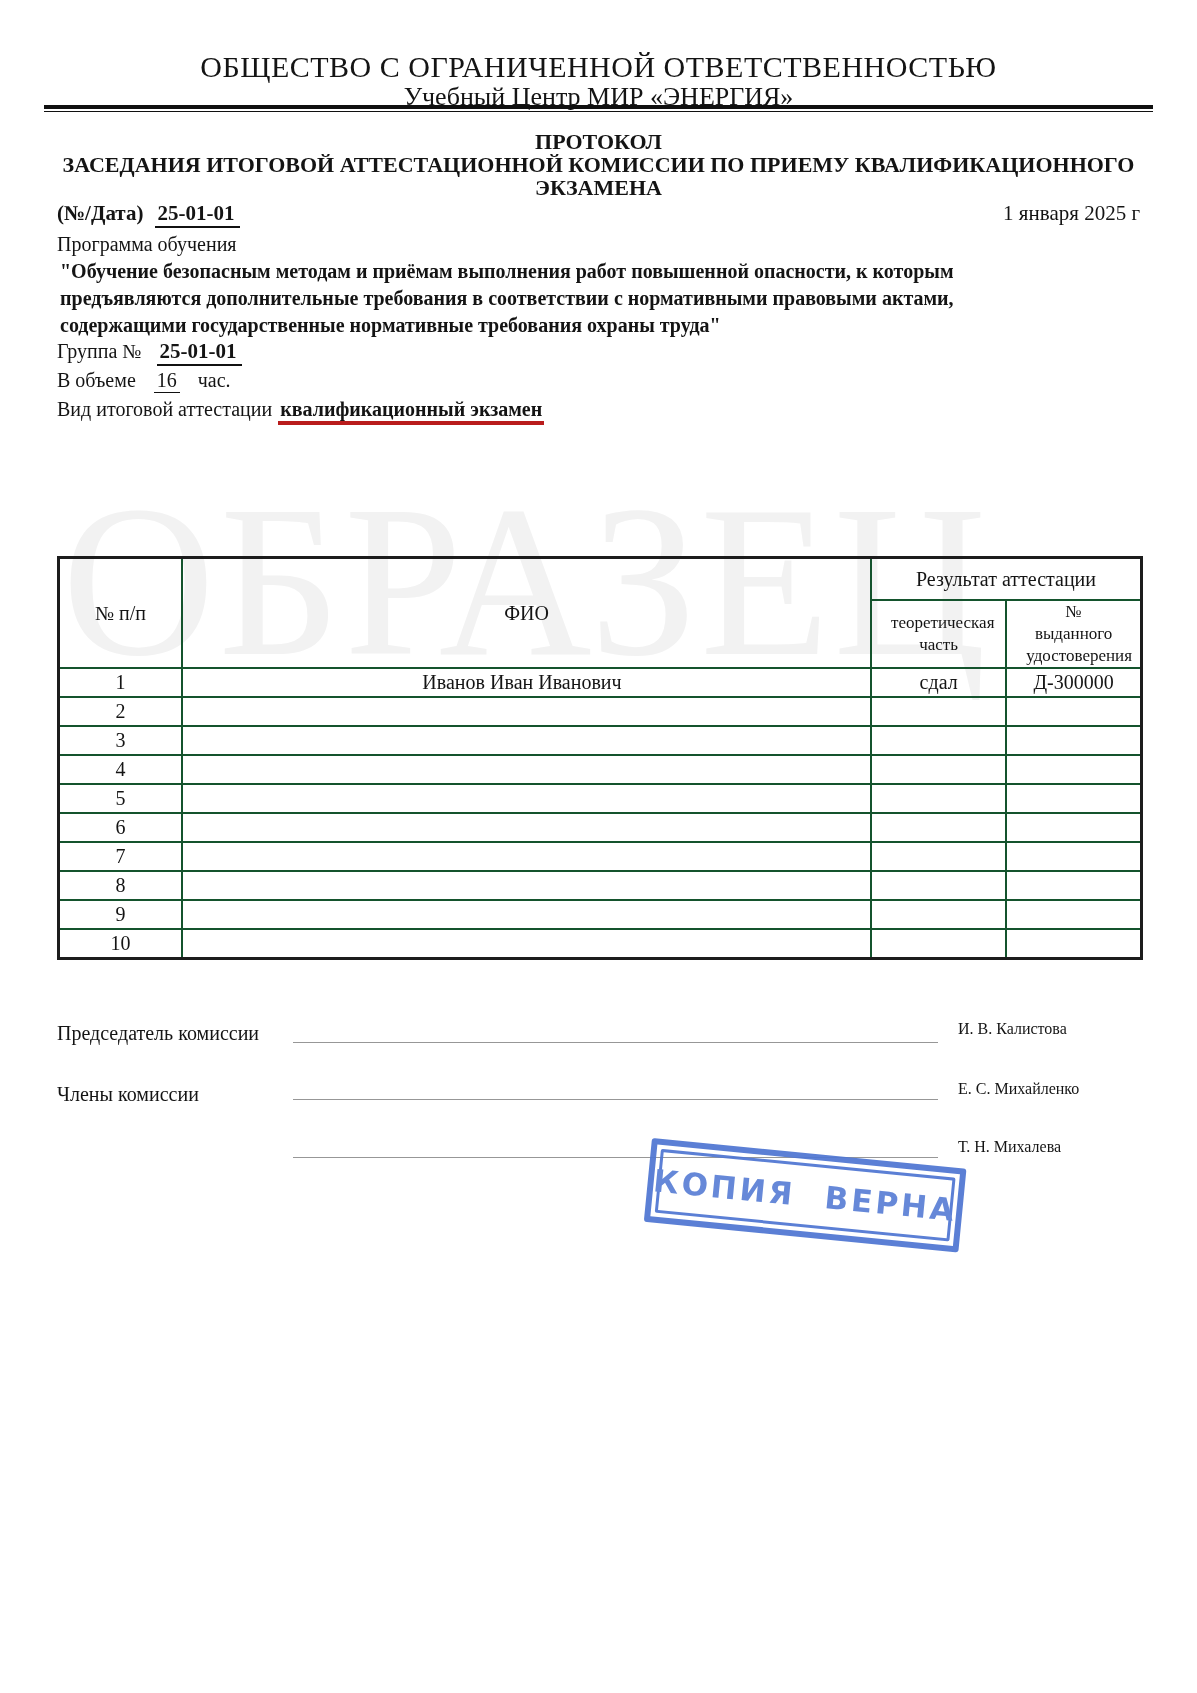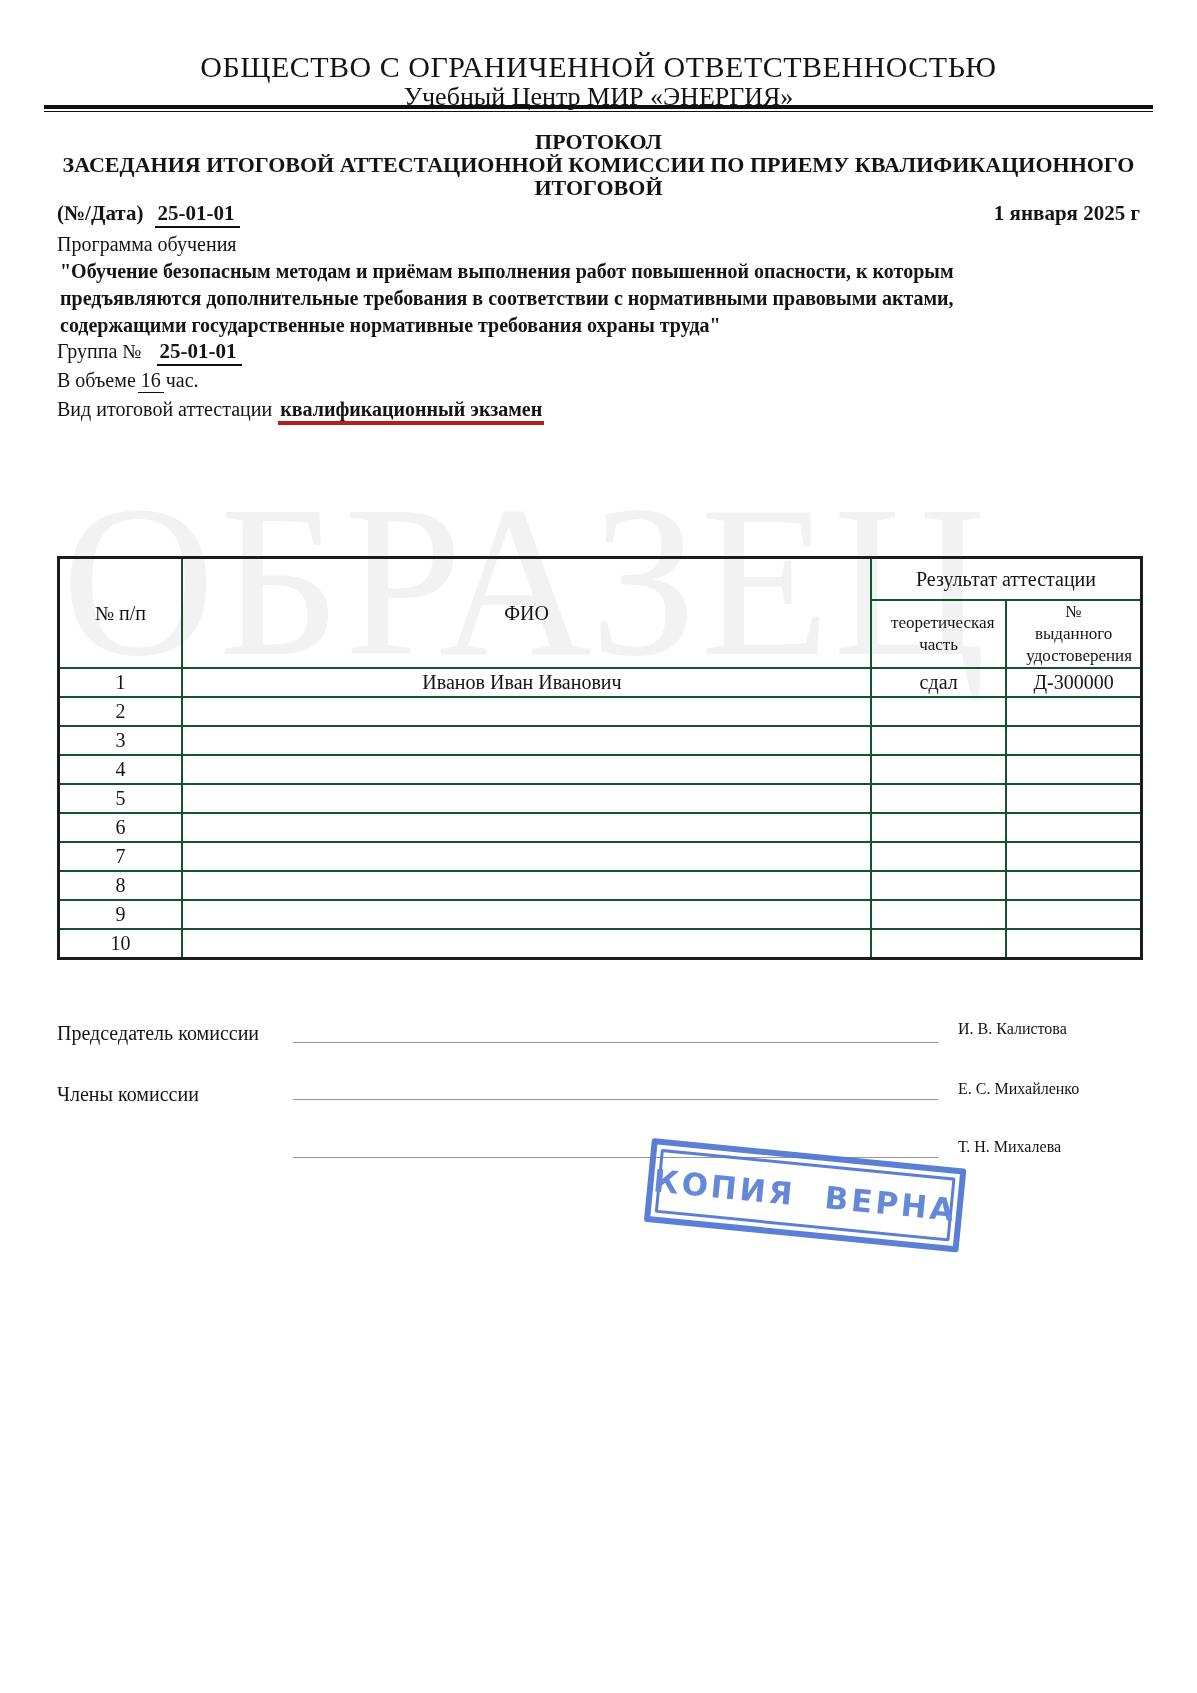--- a/index.html
+++ b/index.html
@@ -16,30 +16,30 @@
 
   .rule { top:105px; left:44px; width:1109px; height:2px;
           border-top:4px solid #101010; border-bottom:1px solid #101010; }
 
   .t1 { top:129px; font-size:22px; font-weight:bold; }
   .t2 { top:152px; font-size:22px; font-weight:bold; }
   .t3 { top:175px; font-size:22px; font-weight:bold; }
 
   .meta { top:201px; left:57px; font-size:21px; font-weight:bold; }
   .meta .val { margin-left:12px; border-bottom:2px solid #111; padding:0 6px 1px 2px; }
-  .date { top:201px; right:57px; font-size:21px; font-weight:bold; text-align:right; }
+  .date { top:201px; right:57px; font-size:21px; font-weight:normal; text-align:right; }
 
   .prog-label { top:233px; left:57px; font-size:20px; }
   .prog-text  { top:258px; left:60px; font-size:20px; font-weight:bold; line-height:27px; }
 
   .group { top:339px; left:57px; font-size:20px; }
   .group .val { margin-left:16px; font-weight:bold; border-bottom:2px solid #111; padding:0 6px 1px 2px; font-size:21px; }
 
   .volume { top:369px; left:57px; font-size:20px; }
-  .volume .hours { margin:0 2px; border-bottom:1.5px solid #111; padding:0 3px 1px; }
+  .volume .hours { margin:0 18px; border-bottom:1.5px solid #111; padding:0 3px 1px; }
 
   .vid { top:398px; left:57px; font-size:20px; }
   .vid .val { margin-left:6px; font-weight:bold; border-bottom:4px solid #b91c1c; padding:0 2px 1px; }
 
   .watermark {
     top:474px; left:62px; width:1080px; font-size:216px; line-height:216px;
     color:#f2f2f2; letter-spacing:4px; white-space:nowrap;
     transform:scaleX(.98); transform-origin:0 0; z-index:0; user-select:none;
   }
 
@@ -81,21 +81,21 @@
 <body>
 
 <div class="page">
 
   <div class="abs center org1">ОБЩЕСТВО С ОГРАНИЧЕННОЙ ОТВЕТСТВЕННОСТЬЮ</div>
   <div class="abs center org2">Учебный Центр МИР «ЭНЕРГИЯ»</div>
   <div class="abs rule"></div>
 
   <div class="abs center t1">ПРОТОКОЛ</div>
   <div class="abs center t2">ЗАСЕДАНИЯ ИТОГОВОЙ АТТЕСТАЦИОННОЙ КОМИССИИ ПО ПРИЕМУ КВАЛИФИКАЦИОННОГО</div>
-  <div class="abs center t3">ИТОГОВОЙ</div>
+  <div class="abs center t3">ЭКЗАМЕНА</div>
 
   <div class="abs meta">
     <span>(№/Дата)</span><span class="val">25-01-01</span>
   </div>
   <div class="abs date">1 января 2025 г</div>
 
   <div class="abs prog-label">Программа обучения</div>
   <div class="abs prog-text">
     <div>"Обучение безопасным методам и приёмам выполнения работ повышенной опасности, к которым</div>
     <div>предъявляются дополнительные требования в соответствии с нормативными правовыми актами,</div>

